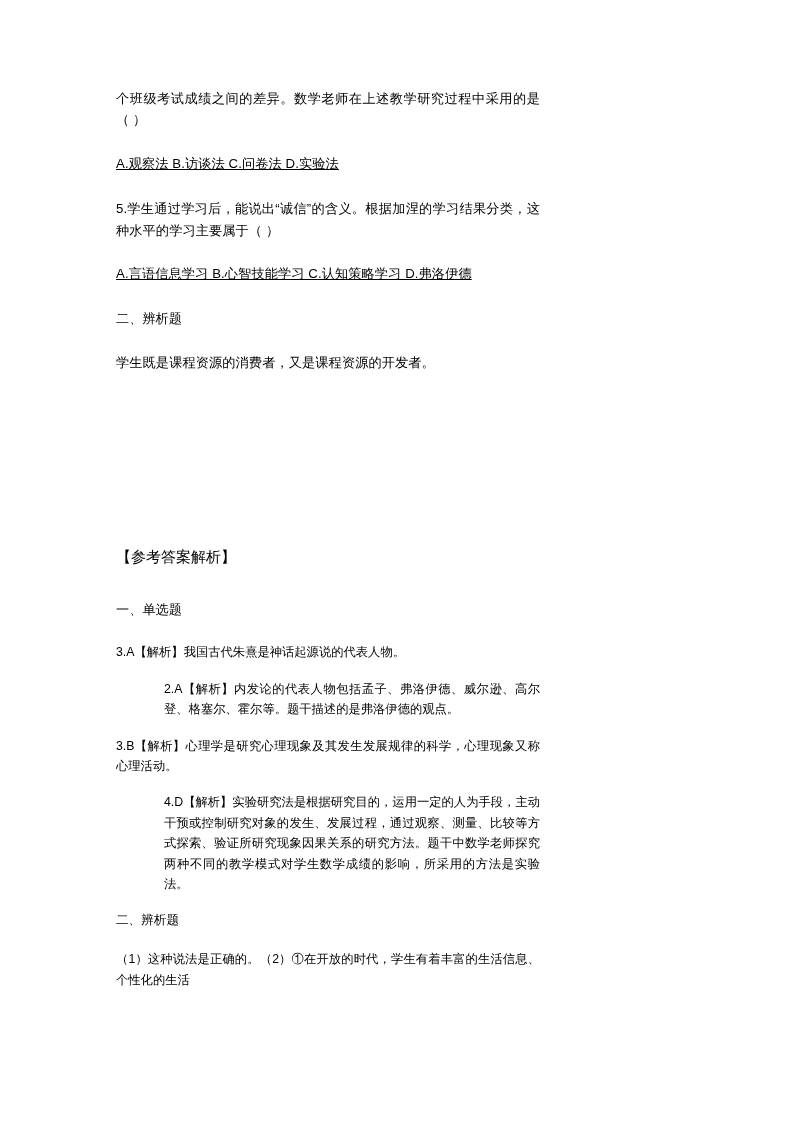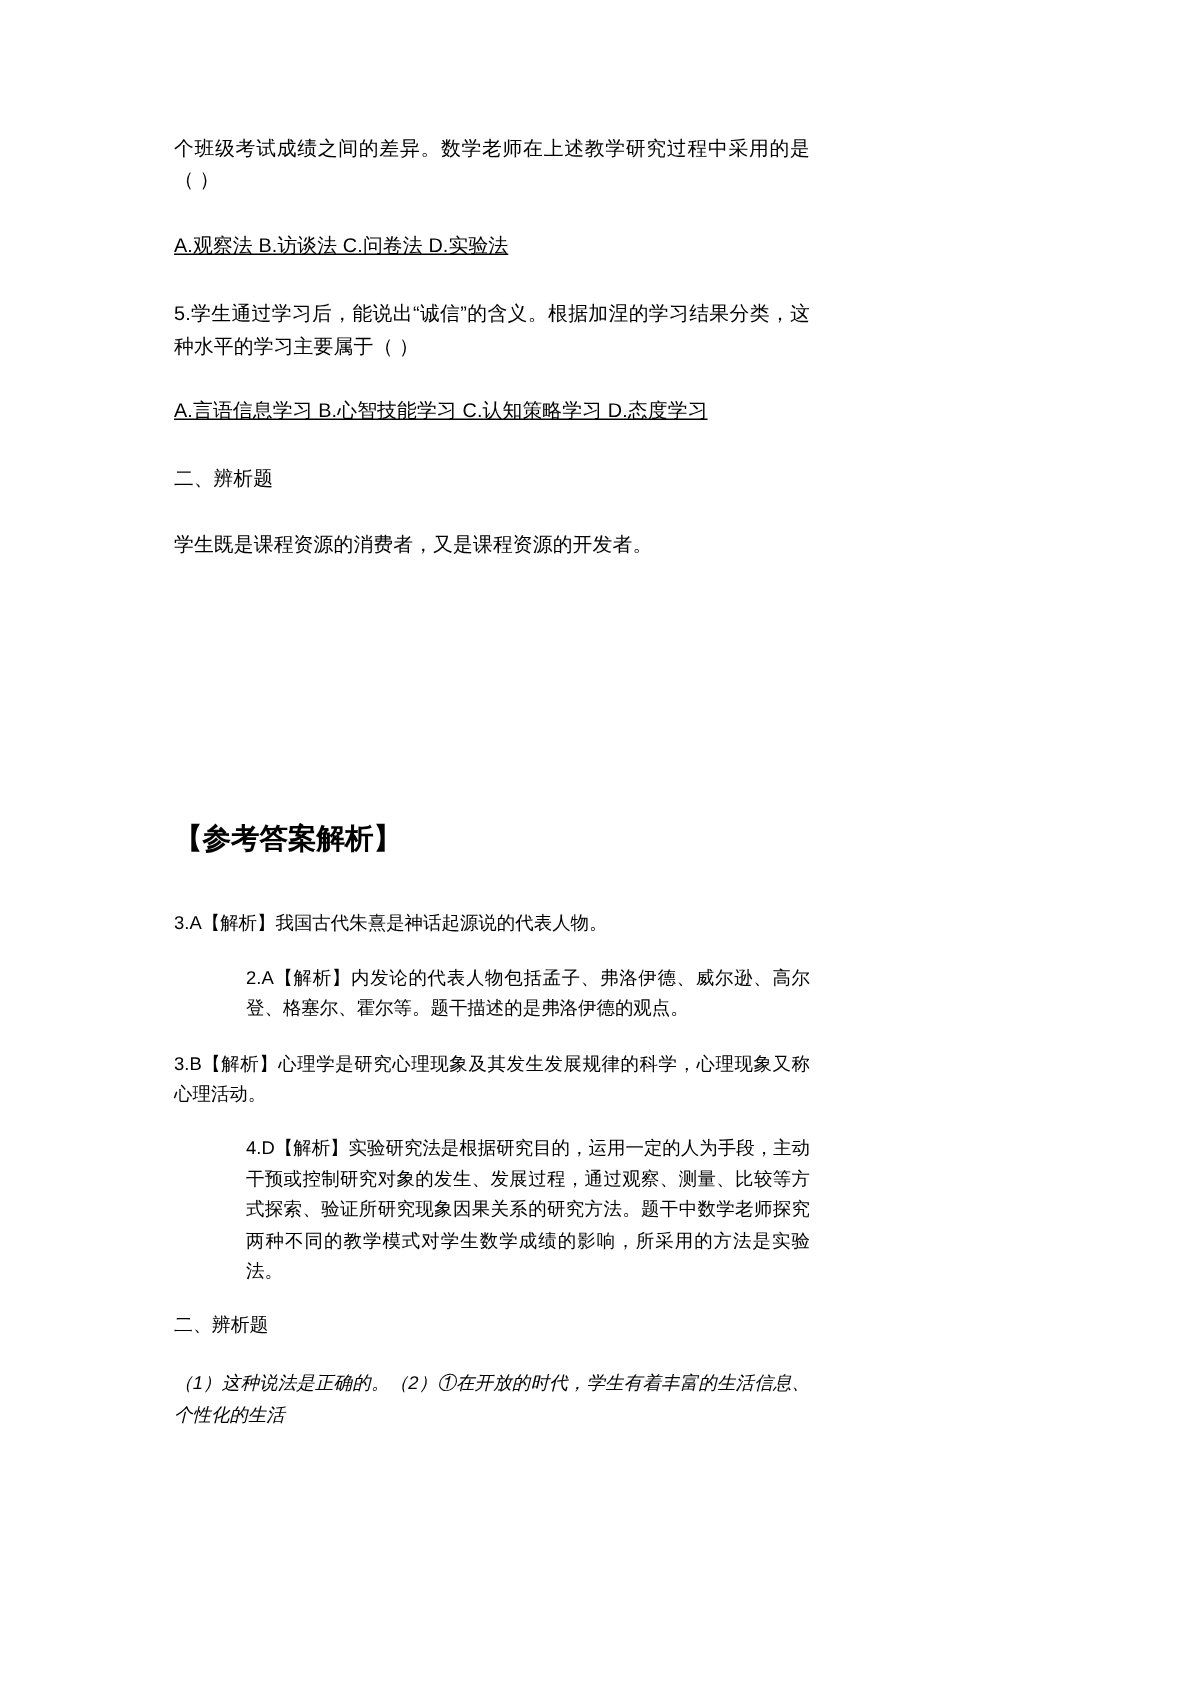--- a/index.html
+++ b/index.html
@@ -31,22 +31,22 @@
   .para.opt {
     margin-bottom: 24px;
     text-decoration: underline;
   }
   .heading {
     font-size: 13.2px;
     line-height: 1.62;
     margin: 0 0 22px 0;
   }
   .answers-title {
-    font-size: 19px;
-    font-weight: bold;
+    font-size: 15px;
+    font-weight: normal;
     line-height: 1.6;
     margin: 0 0 30px 0;
   }
   .spacer-block {
     height: 150px;
   }
   .section-label {
     font-size: 13.2px;
     line-height: 1.62;
     margin: 0 0 22px 0;
@@ -56,49 +56,49 @@
     line-height: 1.66;
     margin: 0 0 16px 0;
     text-align: justify;
   }
   .ans.multiline {
     margin-bottom: 16px;
     margin-left: 48px;
   }
   .ans-last {
     margin-bottom: 16px;
-    font-style: italic;
   }
   .sec2 {
     font-size: 12.6px;
     line-height: 1.66;
     margin: 0 0 18px 0;
   }
 </style>
 </head>
 <body>
 
 <div class="page">
 
   <p class="para">个班级考试成绩之间的差异。数学老师在上述教学研究过程中采用的是（    ）</p>
 
   <p class="para opt">A.观察法  B.访谈法  C.问卷法  D.实验法</p>
 
   <p class="para">5.学生通过学习后，能说出“诚信”的含义。根据加涅的学习结果分类，这种水平的学习主要属于（    ）</p>
 
-  <p class="para opt">A.言语信息学习  B.心智技能学习  C.认知策略学习  D.态度学习</p>
+  <p class="para opt">A.言语信息学习  B.心智技能学习  C.认知策略学习  D.弗洛伊德</p>
 
   <p class="heading">二、辨析题</p>
 
   <p class="para">学生既是课程资源的消费者，又是课程资源的开发者。</p>
 
   <div class="spacer-block"></div>
 
   <p class="answers-title">【参考答案解析】</p>
 
+  <p class="section-label">一、单选题</p>
 
   <p class="ans">3.A【解析】我国古代朱熹是神话起源说的代表人物。</p>
   <p class="ans multiline">2.A【解析】内发论的代表人物包括孟子、弗洛伊德、威尔逊、高尔登、格塞尔、霍尔等。题干描述的是弗洛伊德的观点。</p>
   <p class="ans">3.B【解析】心理学是研究心理现象及其发生发展规律的科学，心理现象又称心理活动。</p>
   <p class="ans multiline">4.D【解析】实验研究法是根据研究目的，运用一定的人为手段，主动干预或控制研究对象的发生、发展过程，通过观察、测量、比较等方式探索、验证所研究现象因果关系的研究方法。题干中数学老师探究两种不同的教学模式对学生数学成绩的影响，所采用的方法是实验法。</p>
 
   <p class="sec2">二、辨析题</p>
 
   <p class="ans ans-last">（1）这种说法是正确的。（2）①在开放的时代，学生有着丰富的生活信息、个性化的生活</p>
 

